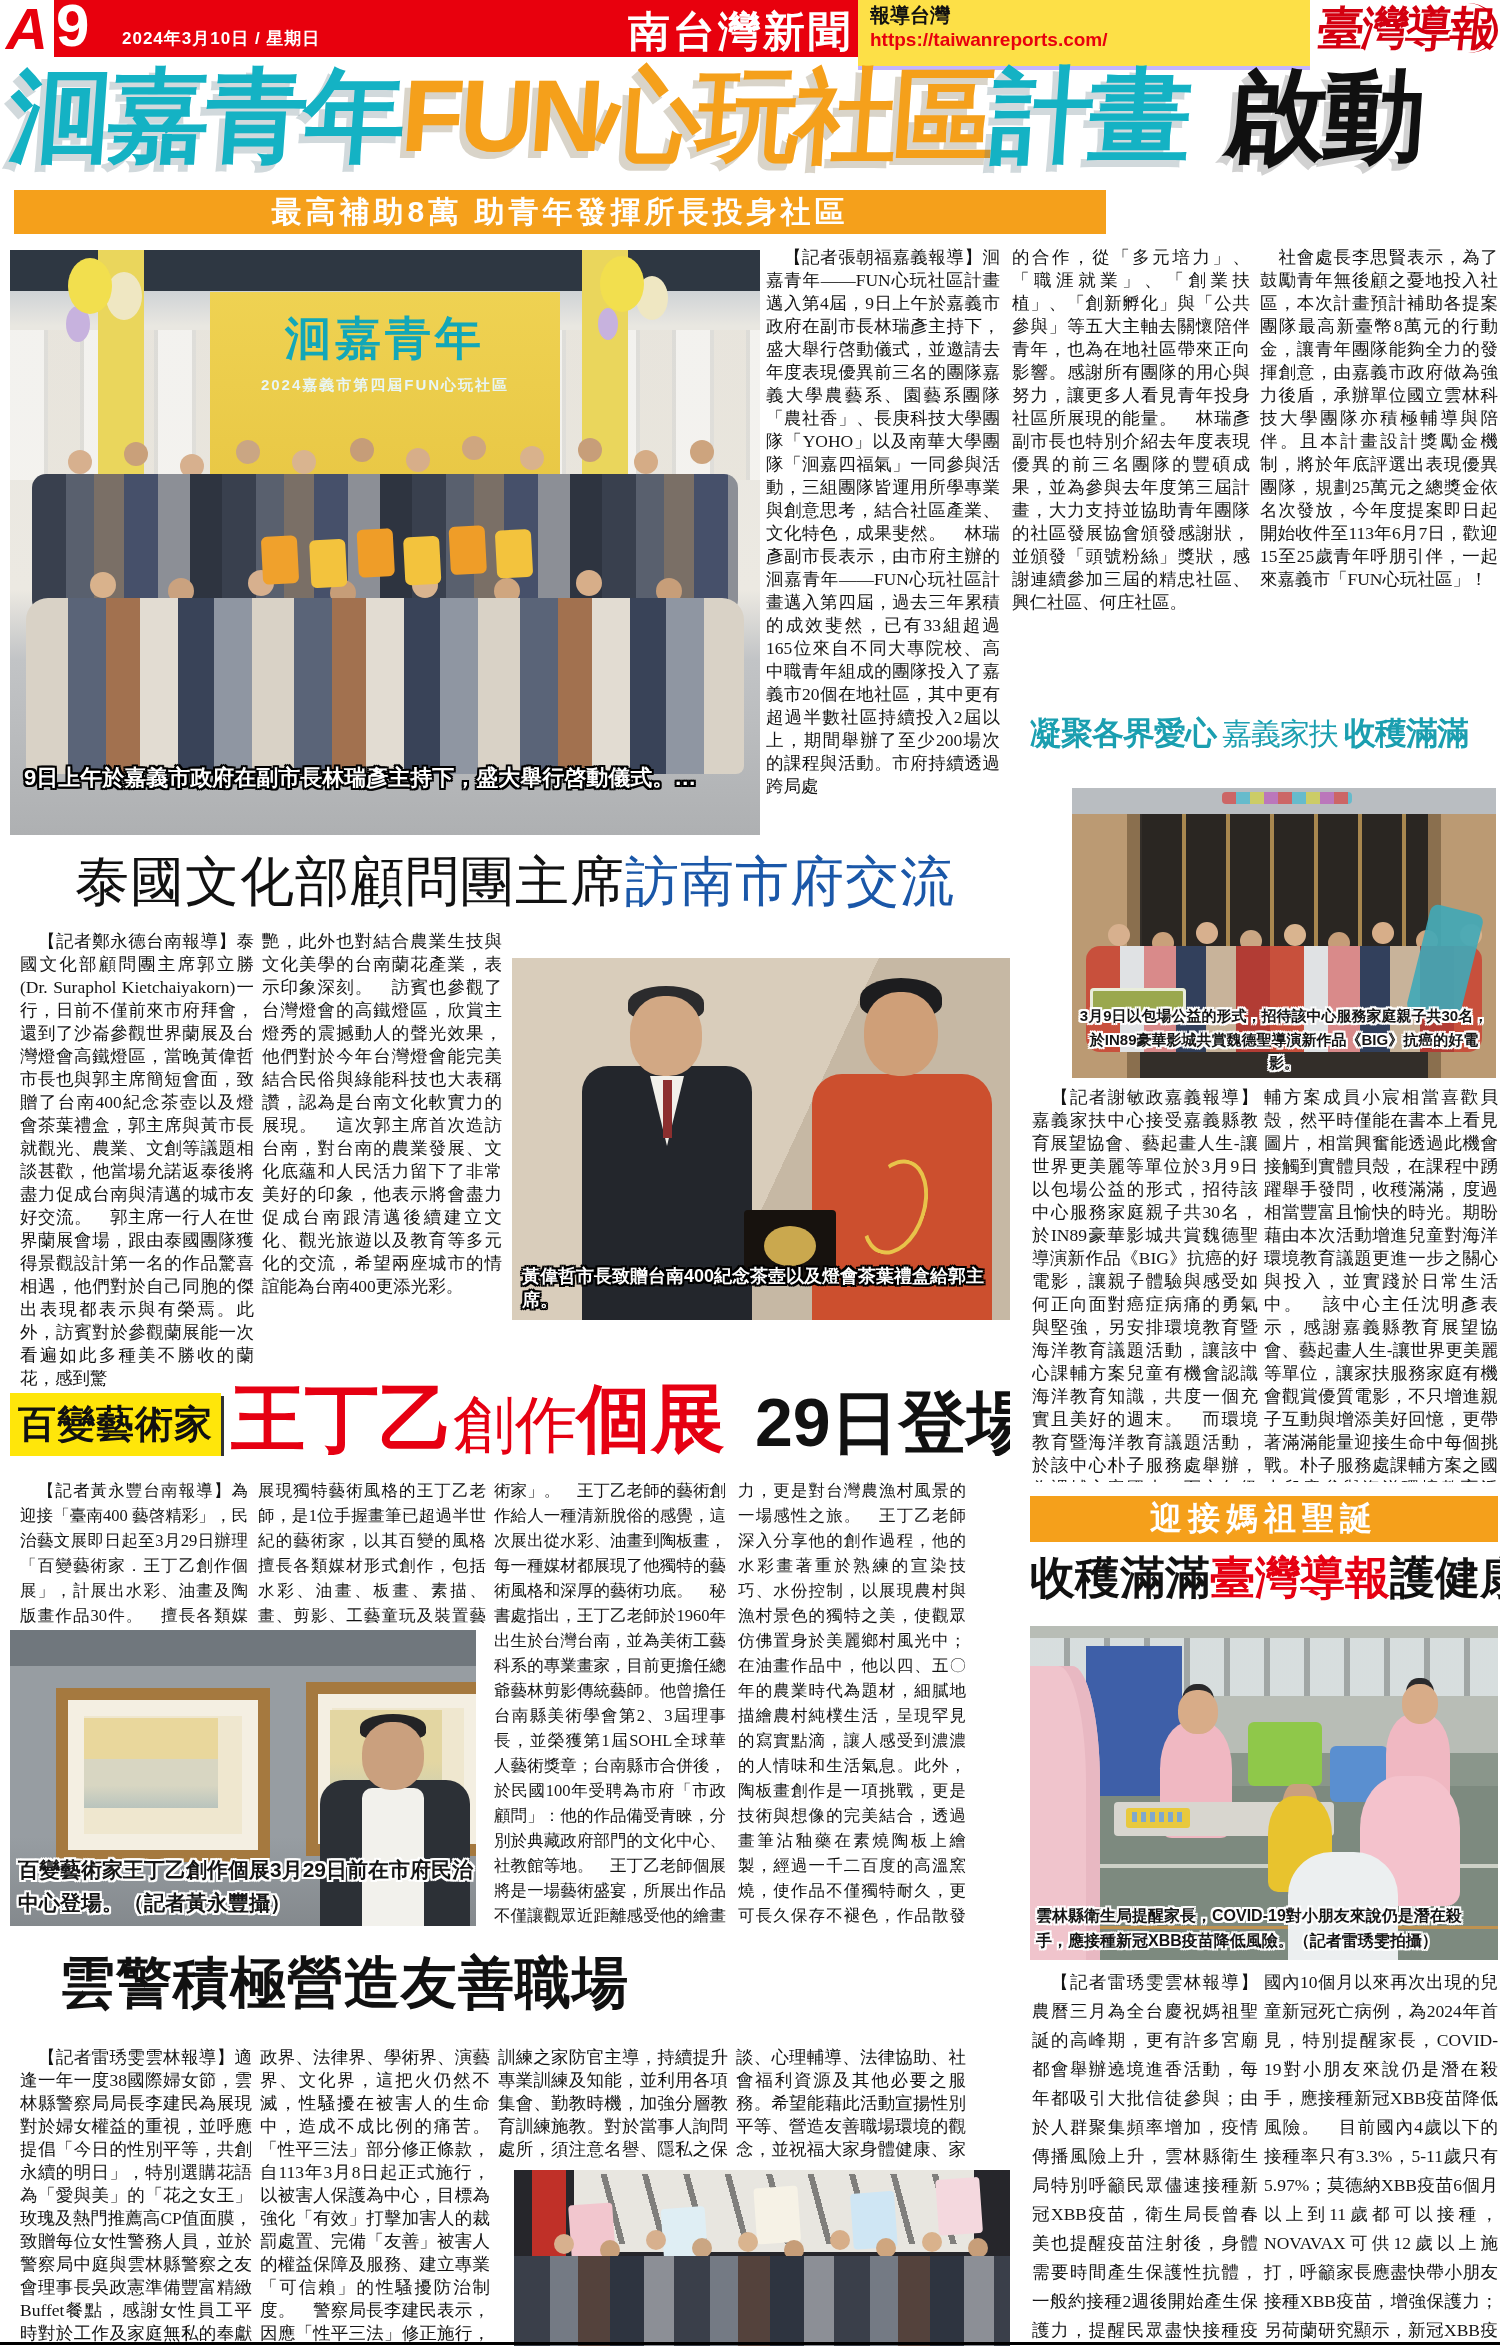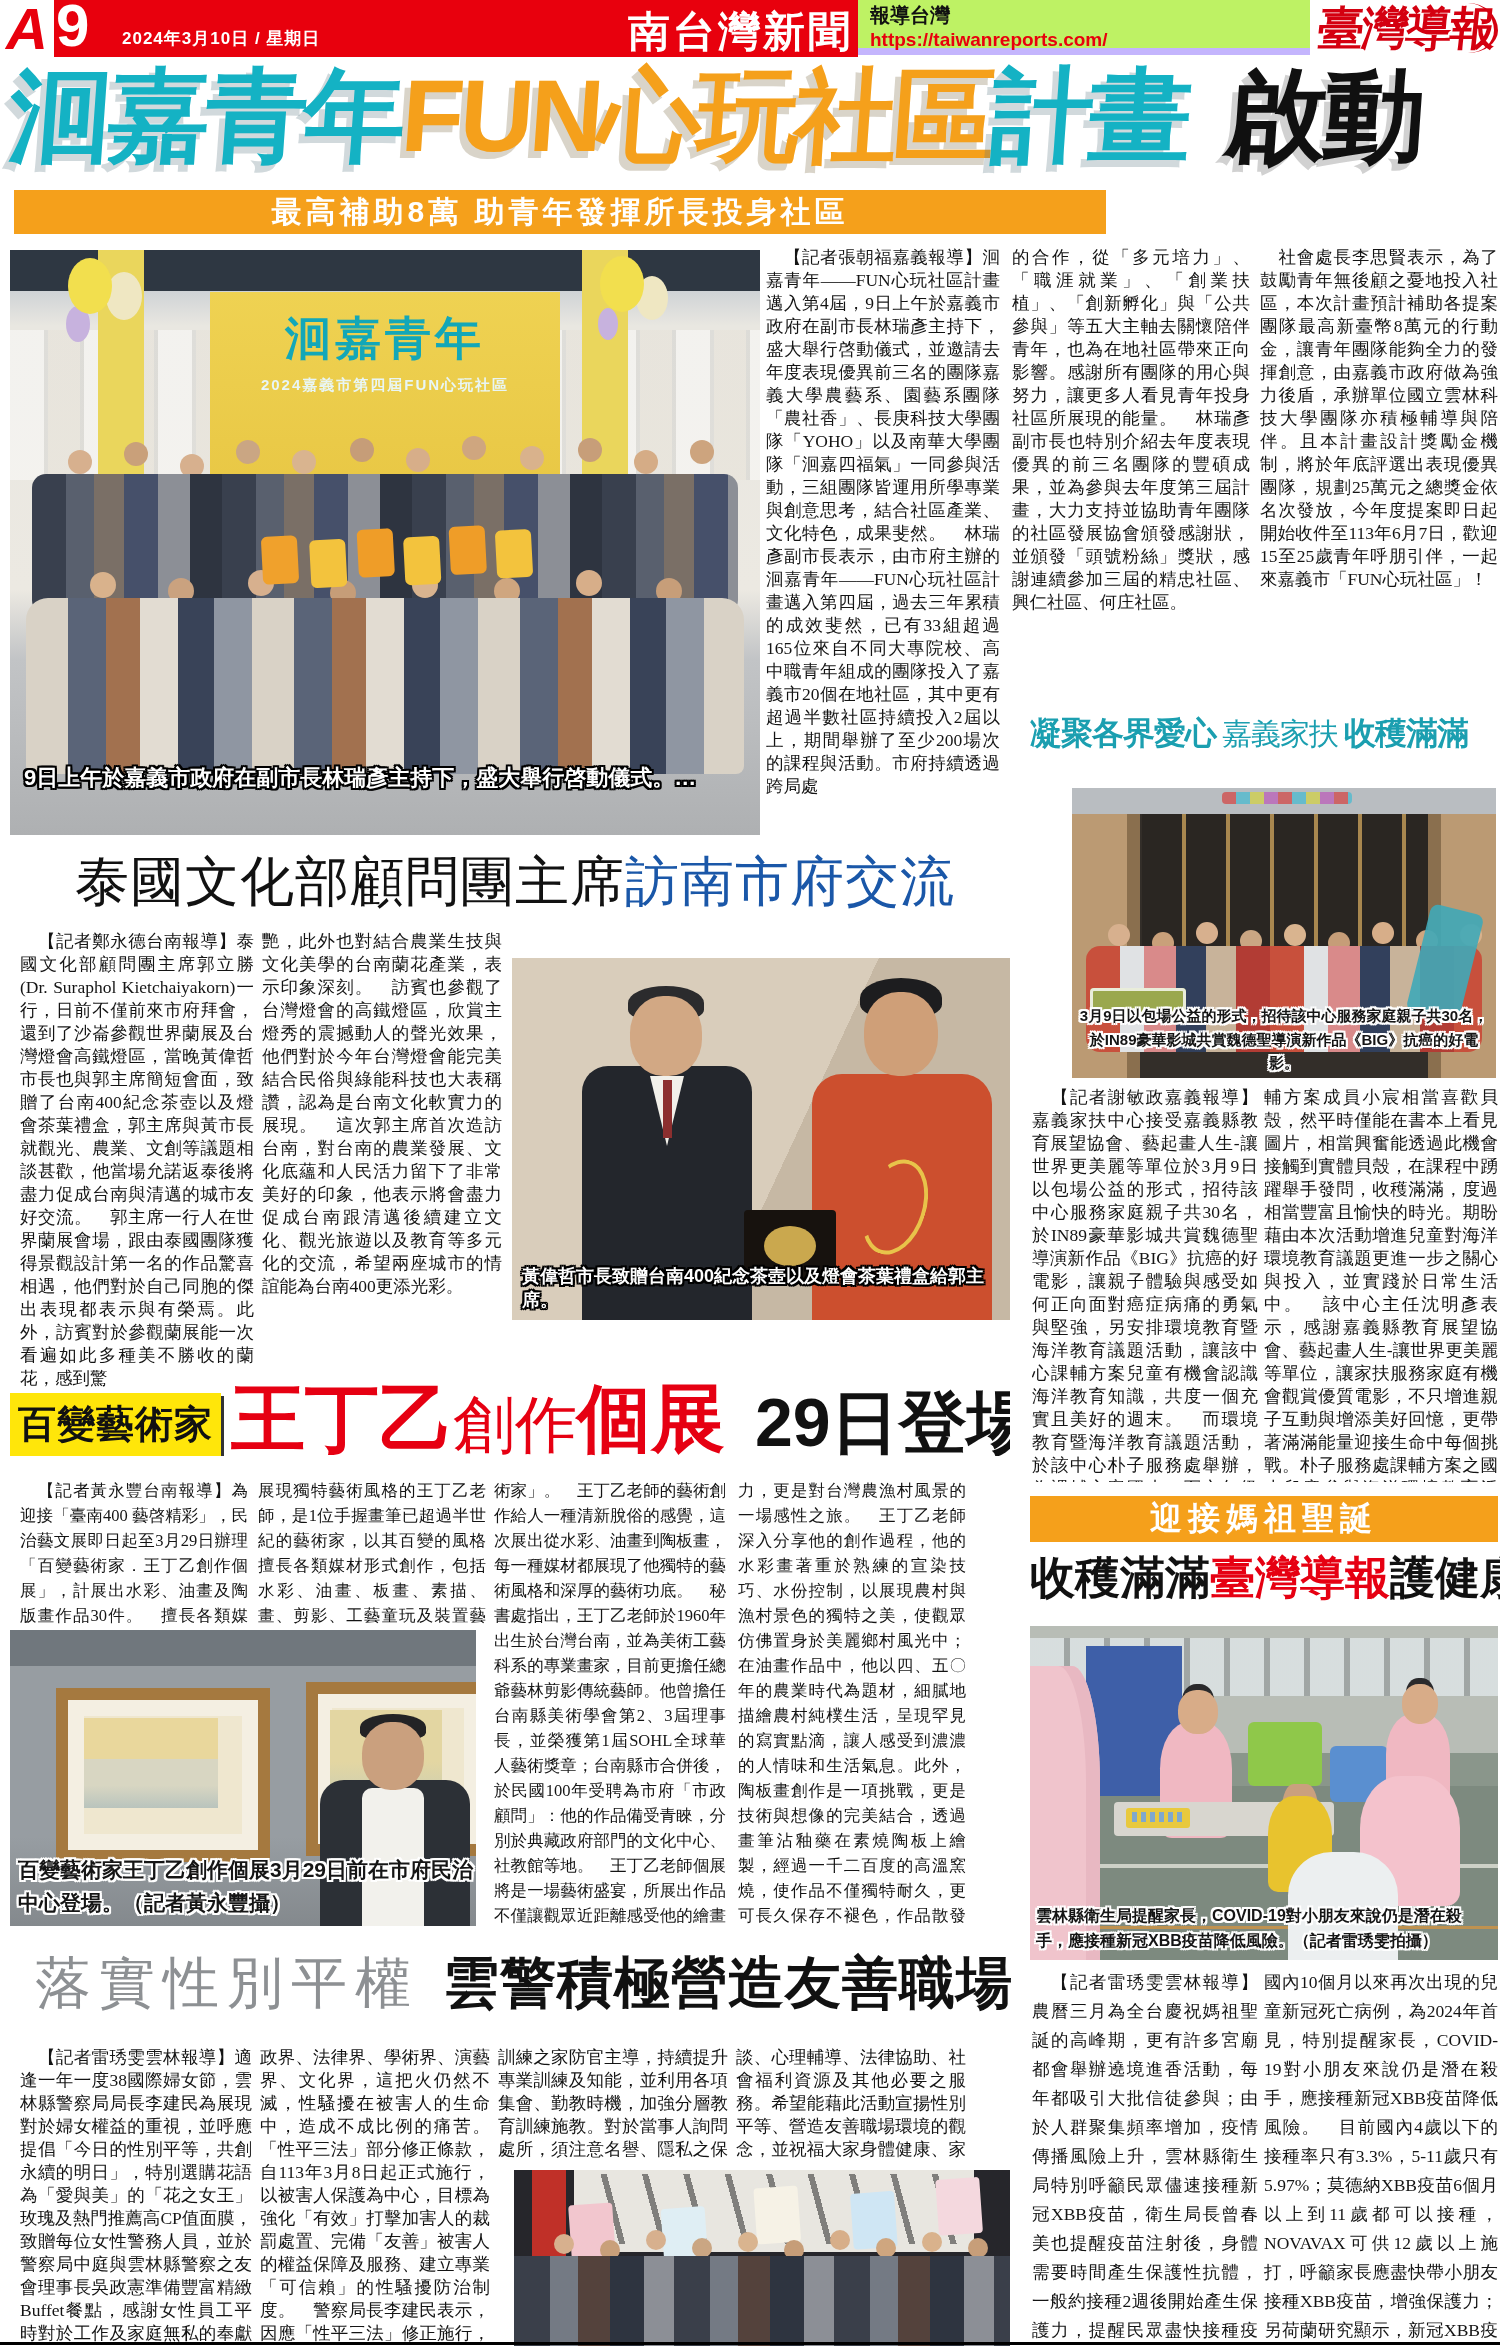--- a/index.html
+++ b/index.html
@@ -7,21 +7,21 @@
         font-family:"Liberation Sans","DejaVu Sans",sans-serif;}
   .ab{position:absolute;}
 
   
   .hdr-red{left:0;top:0;width:858px;height:57px;background:#e8000d;}
   .ed-box{left:0;top:0;width:54px;height:57px;background:#fff;display:flex;align-items:center;justify-content:center;}
   .ed-box span{color:#e8000d;font-size:58px;font-weight:900;font-style:italic;line-height:1;}
   .pg-num{left:56px;top:-6px;color:#fff;font-size:60px;font-weight:900;line-height:1.05;}
   .hdr-date{left:122px;top:27px;color:#fff;font-size:17px;font-weight:700;letter-spacing:1px;}
   .hdr-section{left:628px;top:4px;color:#fff;font-size:42px;font-weight:900;letter-spacing:3px;}
-  .hdr-white{left:858px;top:0;width:452px;height:55px;background:#bef264;border-bottom:7px solid #c4b5fd;padding-left:12px;box-sizing:border-box;}
+  .hdr-white{left:858px;top:0;width:452px;height:70px;background:#fde047;border-bottom:4px solid #c4b5fd;padding-left:12px;box-sizing:border-box;}
   .tagline{font-size:20px;font-weight:700;color:#111;margin-top:2px;}
   .url{font-size:19px;font-weight:700;color:#e8000d;}
   .masthead{left:1318px;top:0px;width:182px;height:57px;display:flex;align-items:center;}
   .masthead span{color:#d40010;font-size:46px;font-weight:900;font-family:"Liberation Serif","DejaVu Serif",serif;transform:skewX(-6deg);letter-spacing:-2px;white-space:nowrap;}
   .mh-curve{position:absolute;right:2px;top:3px;width:26px;height:50px;border-right:4px solid #d40010;border-radius:0 100% 100% 0 / 0 55% 45% 0;}
 
   
   .lead-h{left:10px;top:56px;width:1488px;white-space:nowrap;display:flex;align-items:flex-end;transform:skewX(-4deg);}
   .lead-h span{font-size:102px;font-weight:900;line-height:1.18;letter-spacing:-4px;}
   .lh-teal{color:#14b2c4;text-shadow:-6px 7px 0 rgba(90,120,130,.28);}
@@ -310,21 +310,20 @@
     <div class="ab ph5-sticks"></div>
     <div class="ab ph5-n3"></div>
     <div class="ab ph5-child"></div>
     <div class="ab ph5-white"></div>
     <div class="ab ph5-cap cap ol-w">雲林縣衛生局提醒家長，COVID-19對小朋友來說仍是潛在殺手，應接種新冠XBB疫苗降低風險。（記者雷琇雯拍攝）</div>
   </div>
   <div class="ab bcol c29" style="left:1032px;top:1968px;width:226px;height:376px;">　【記者雷琇雯雲林報導】農曆三月為全台慶祝媽祖聖誕的高峰期，更有許多宮廟都會舉辦遶境進香活動，每年都吸引大批信徒參與；由於人群聚集頻率增加，疫情傳播風險上升，雲林縣衛生局特別呼籲民眾儘速接種新冠XBB疫苗，衛生局長曾春美也提醒疫苗注射後，身體需要時間產生保護性抗體，一般約接種2週後開始產生保護力，提醒民眾盡快接種疫苗，保護自己與家人的健康。　根據疾管署資料顯示，2/27至3/4新增523例COVID-19本土確定病例，另外新增70例死亡病例，其中有2例兒童死亡病例。這2例個案是</div>
   <div class="ab bcol c29" style="left:1264px;top:1968px;width:234px;height:376px;">國內10個月以來再次出現的兒童新冠死亡病例，為2024年首見，特別提醒家長，COVID-19對小朋友來說仍是潛在殺手，應接種新冠XBB疫苗降低風險。　目前國內4歲以下的接種率只有3.3%，5-11歲只有5.97%；莫德納XBB疫苗6個月以上到11歲都可以接種，NOVAVAX可供12歲以上施打，呼籲家長應盡快帶小朋友接種XBB疫苗，增強保護力；另荷蘭研究顯示，新冠XBB疫苗預防長者新冠重症效果高達七成以上，呼籲65歲以上長者儘速接種，降低感染後發生重症或死亡風險。</div>
 
   <div class="ab a4-head">
-    <span class="a4-grey">落實性別平權</span>
     <span class="a4-black">雲警積極營造友善職場</span>
   </div>
   <div class="ab bcol c28" style="left:20px;top:2046px;width:232px;height:298px;">　【記者雷琇雯雲林報導】適逢一年一度38國際婦女節，雲林縣警察局局長李建民為展現對於婦女權益的重視，並呼應提倡「今日的性別平等，共創永續的明日」，特別選購花語為「愛與美」的「花之女王」玫瑰及熱門推薦高CP值面膜，致贈每位女性警務人員，並於警察局中庭與雲林縣警察之友會理事長吳政憲準備豐富精緻Buffet餐點，感謝女性員工平時對於工作及家庭無私的奉獻與付出外，並由婦幼警察隊進行性騷擾防治宣導。　112年國內掀起MeToo運動，從</div>
   <div class="ab bcol c28" style="left:260px;top:2046px;width:230px;height:298px;">政界、法律界、學術界、演藝界、文化界，這把火仍然不滅，性騷擾在被害人的生命中，造成不成比例的痛苦。「性平三法」部分修正條款，自113年3月8日起正式施行，以被害人保護為中心，目標為強化「有效」打擊加害人的裁罰處置、完備「友善」被害人的權益保障及服務、建立專業「可信賴」的性騷擾防治制度。　警察局長李建民表示，因應「性平三法」修正施行，依據警政署規劃期程，各分局自今年起增補6名家防官，由具性別意識且受過專業</div>
   <div class="ab bcol c28" style="left:498px;top:2046px;width:230px;height:116px;">訓練之家防官主導，持續提升專業訓練及知能，並利用各項集會、勤教時機，加強分層教育訓練施教。對於當事人詢問處所，須注意名譽、隱私之保護；另視被害人之身心狀況，主動提供或轉介諮詢協</div>
   <div class="ab bcol c28" style="left:736px;top:2046px;width:230px;height:116px;">談、心理輔導、法律協助、社會福利資源及其他必要之服務。希望能藉此活動宣揚性別平等、營造友善職場環境的觀念，並祝福大家身體健康、家庭美滿，婦女節快樂。</div>
   <div class="ab ph6">
     <div class="ab ph6-wall"></div>
     <div class="ab ph6-callig"></div>
     <div class="ab ph6-couplet"></div>

